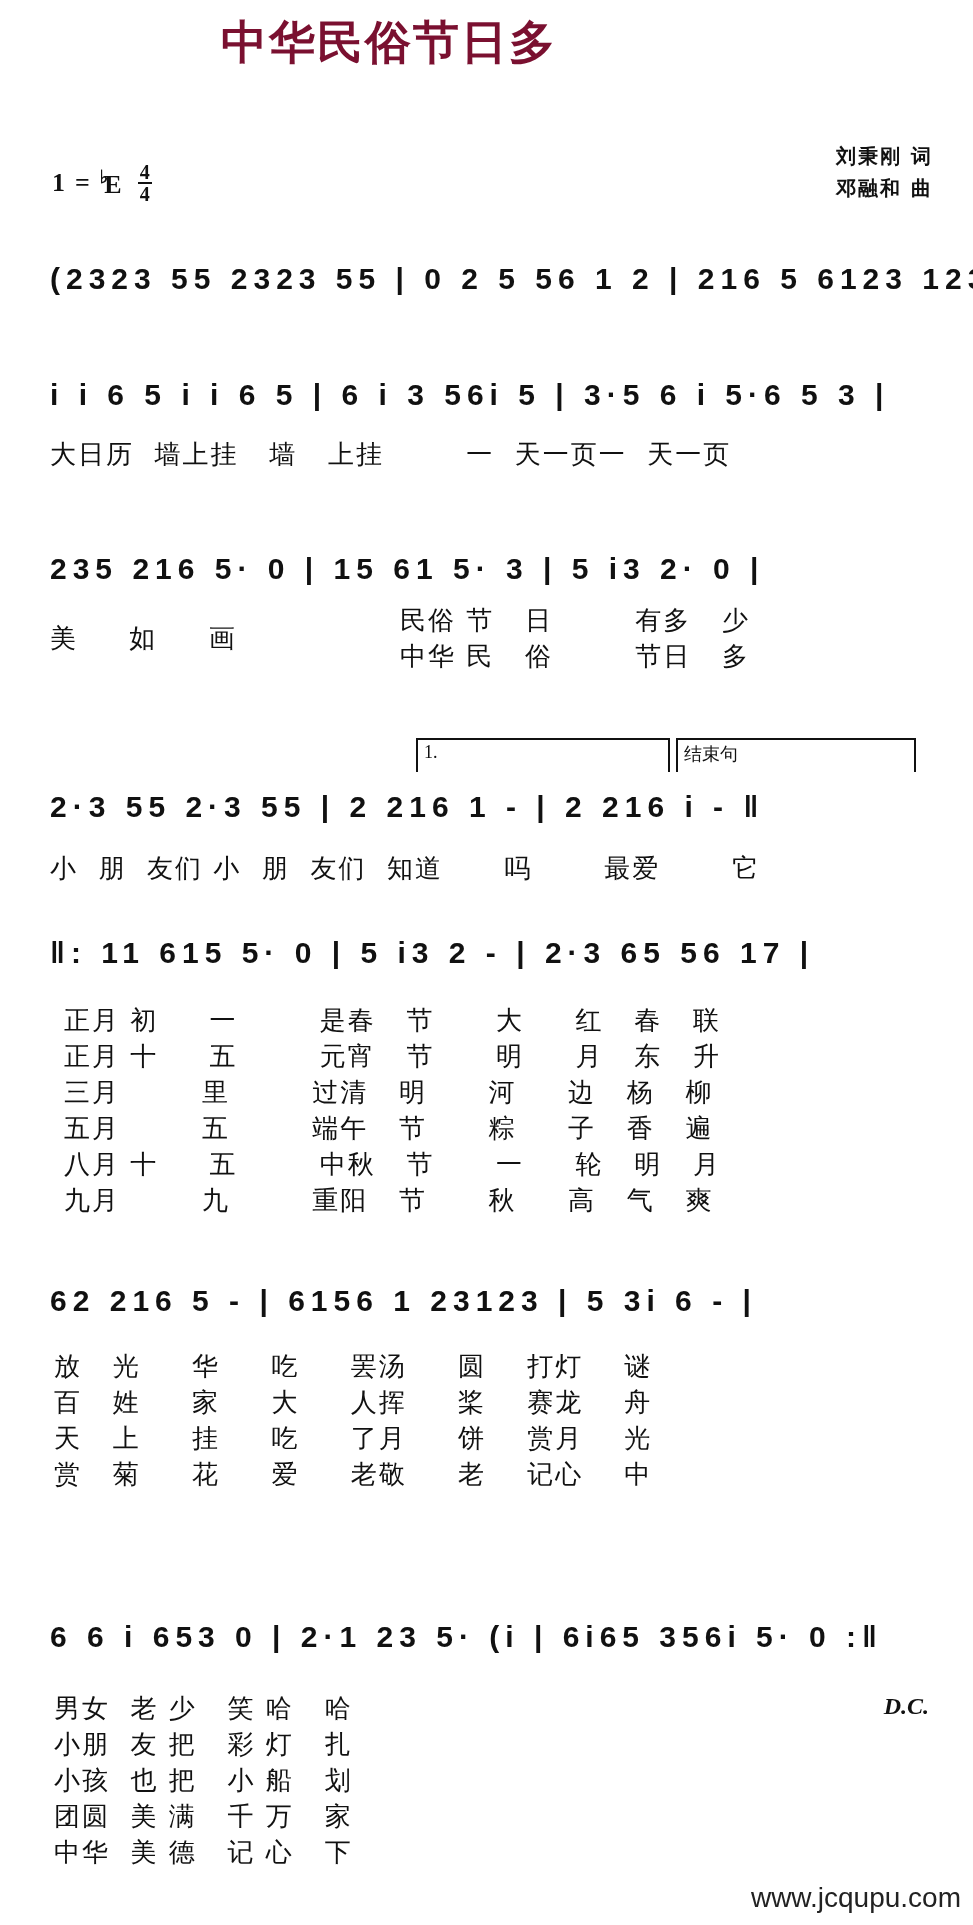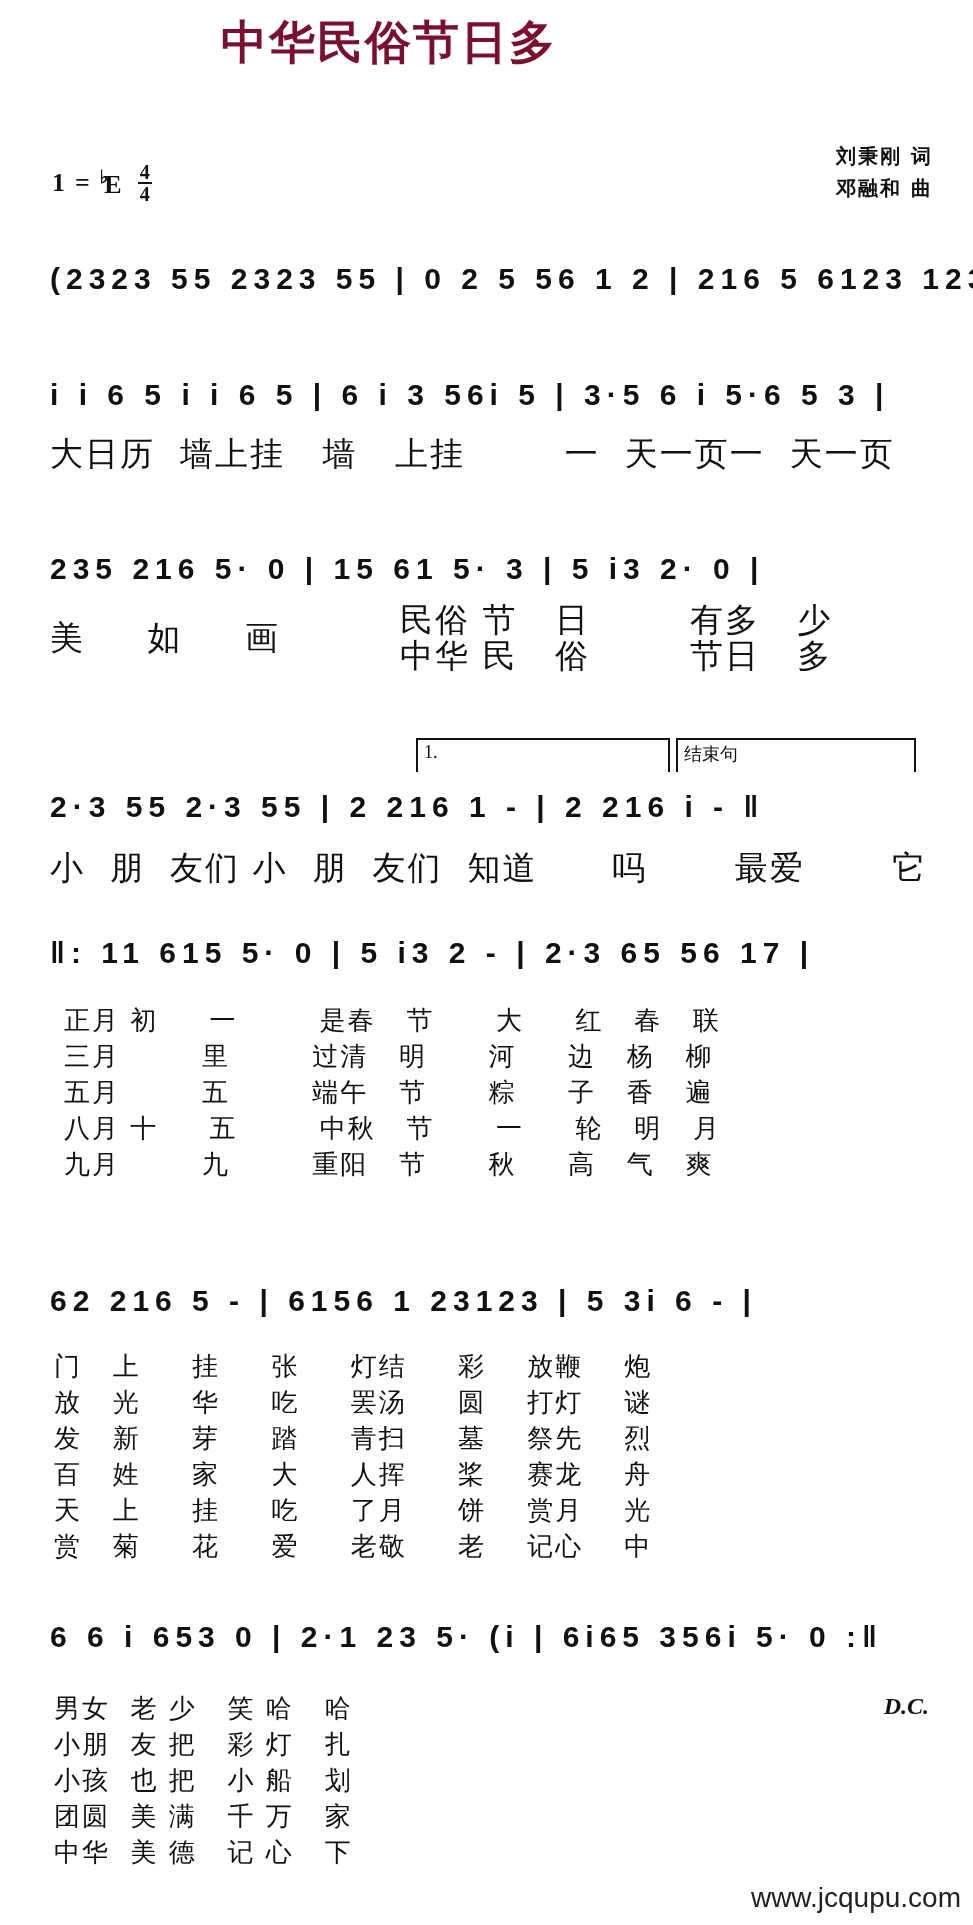--- a/index.html
+++ b/index.html
@@ -6,21 +6,21 @@
   body{width:973px;height:1925px;position:relative;overflow:hidden;font-family:"DejaVu Sans",sans-serif;color:#111;}
   .title{position:absolute;top:12px;left:0;width:778px;text-align:center;font-size:46px;font-weight:bold;color:#7a1030;letter-spacing:2px;}
   .key{position:absolute;top:162px;left:52px;font-family:"Liberation Serif",serif;font-size:26px;font-weight:bold;display:flex;align-items:center;gap:10px;}
   .key .flat{font-size:18px;vertical-align:super;margin-right:-4px;}
   .frac{display:inline-flex;flex-direction:column;align-items:center;font-size:20px;line-height:20px;margin-left:6px;}
   .frac span:first-child{border-bottom:2px solid #111;padding:0 2px;}
   .credits{position:absolute;top:140px;right:40px;font-size:20px;line-height:32px;text-align:left;font-weight:bold;margin-left:42px;}
   .credits div{letter-spacing:2px;}
   .line{position:absolute;left:50px;width:890px;}
   .notes{font-family:"Liberation Sans",sans-serif;font-weight:bold;font-size:30px;letter-spacing:6px;white-space:nowrap;}
-  .lyric{font-size:33px;white-space:pre;letter-spacing:2px;line-height:36px;}
+  .lyric{font-size:26px;white-space:pre;letter-spacing:2px;line-height:36px;}
   .ending{position:absolute;border:2px solid #111;border-bottom:none;height:34px;font-family:"Liberation Serif",serif;font-size:18px;padding:2px 6px;box-sizing:border-box;}
   .dc{position:absolute;right:44px;top:1693px;font-family:"Liberation Serif",serif;font-style:italic;font-weight:bold;font-size:24px;}
   .watermark{position:absolute;right:12px;top:1882px;font-size:28px;color:#222;font-family:"Liberation Sans",sans-serif;}
   .verse-block{position:absolute;left:64px;}
   .verse-block .row{font-size:26px;line-height:36px;white-space:pre;letter-spacing:2px;}
 </style>
 </head>
 <body>
 
 <div class="title">中华民俗节日多</div>
@@ -51,31 +51,30 @@
 <div class="line lyric" style="top:638px;left:400px;width:500px">中华 民   俗        节日   多</div>
 
 <div class="ending" style="top:738px;left:416px;width:254px">1.</div>
 <div class="ending" style="top:738px;left:676px;width:240px">结束句</div>
 <div class="line notes" style="top:790px">2·3 55 2·3 55 | 2 216 1 - | 2 216 i - ‖</div>
 <div class="line lyric" style="top:850px">小  朋  友们 小  朋  友们  知道      吗       最爱       它</div>
 
 <div class="line notes" style="top:936px">‖: 11 615 5· 0 | 5 i3 2 - | 2·3 65 56 17 |</div>
 <div class="verse-block" style="top:1002px">
   <div class="row">正月 初     一        是春   节      大     红   春   联</div>
+  <div class="row">正月 十     五        元宵   节      明     月   东   升</div>
   <div class="row">三月        里        过清   明      河     边   杨   柳</div>
   <div class="row">五月        五        端午   节      粽     子   香   遍</div>
   <div class="row">八月 十     五        中秋   节      一     轮   明   月</div>
   <div class="row">九月        九        重阳   节      秋     高   气   爽</div>
 </div>
 
 <div class="line notes" style="top:1284px">62 216 5 - | 6156 1 23123 | 5 3i 6 - |</div>
 <div class="verse-block" style="top:1348px;left:54px">
-  <div class="row">门   上     挂     张     灯结     彩    放鞭    炮</div>
   <div class="row">放   光     华     吃     罢汤     圆    打灯    谜</div>
-  <div class="row">发   新     芽     踏     青扫     墓    祭先    烈</div>
   <div class="row">百   姓     家     大     人挥     桨    赛龙    舟</div>
   <div class="row">天   上     挂     吃     了月     饼    赏月    光</div>
   <div class="row">赏   菊     花     爱     老敬     老    记心    中</div>
 </div>
 
 <div class="line notes" style="top:1620px">6 6 i 653 0 | 2·1 23 5· (i | 6i65 356i 5· 0 :‖</div>
 <div class="dc">D.C.</div>
 <div class="verse-block" style="top:1690px;left:54px">
   <div class="row">男女  老 少   笑 哈   哈</div>
   <div class="row">小朋  友 把   彩 灯   扎</div>

